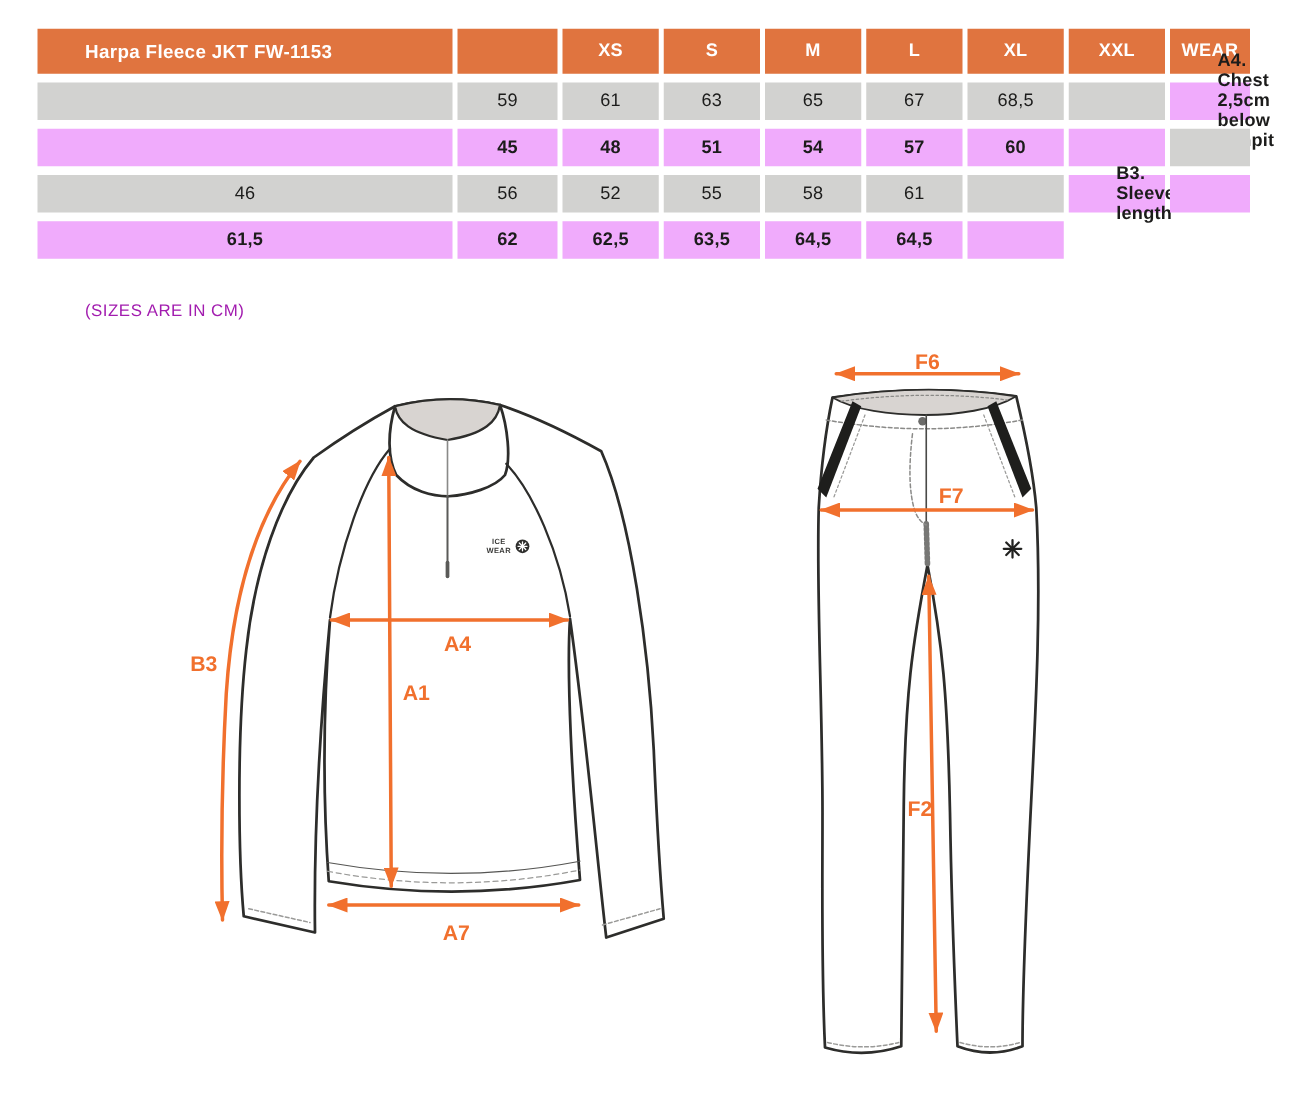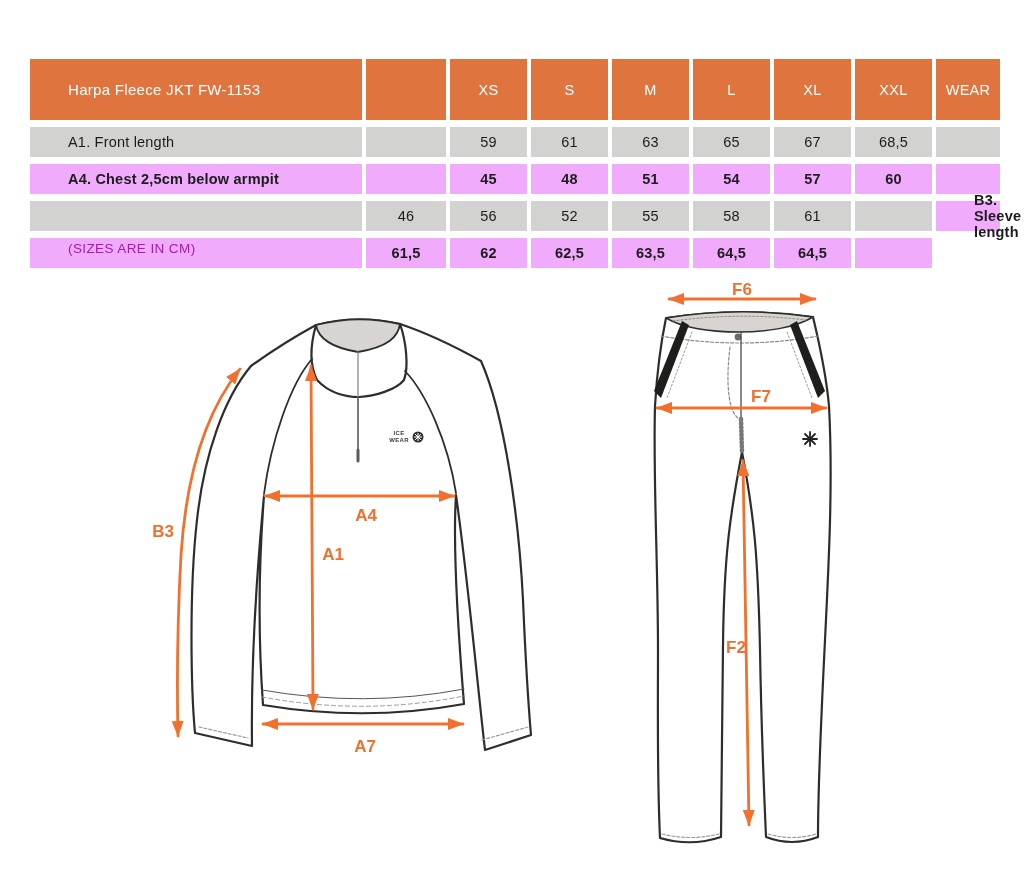--- a/index.html
+++ b/index.html
@@ -8,23 +8,23 @@
     font-family:"Liberation Sans", sans-serif;
     position:relative;overflow:hidden;
   }
   .size-table{
     position:absolute;left:30px;top:23px;
     display:grid;
     grid-template-columns:332px 80px 77px 77px 77px 77px 77px 77px 64px;
     column-gap:4px;row-gap:7px;
   }
   .th{
-    background:#e0743f;color:#ffffff;font-weight:normal;
-    height:61px;display:flex;align-items:center;justify-content:center;
-    font-size:14.5px;letter-spacing:.3px;margin-top:36px;
+    background:#e0743f;color:#ffffff;font-weight:bold;
+    height:36px;display:flex;align-items:center;justify-content:center;
+    font-size:14.5px;letter-spacing:.3px;
   }
   .th.title{justify-content:flex-start;padding-left:38px;box-sizing:border-box;font-size:15px;}
   .td{
     height:30px;display:flex;align-items:center;justify-content:center;
     font-size:14.5px;color:#1c1c1b;letter-spacing:.2px;
   }
   .td.label{justify-content:flex-start;padding-left:38px;box-sizing:border-box;}
   .r0{background:#d2d2d0;}
   .r1{background:#f0abfc;font-weight:bold;}
   .note{
@@ -45,21 +45,20 @@
     <div class="th title">Harpa Fleece JKT FW-1153</div>
     <div class="th"></div>
     <div class="th">XS</div>
     <div class="th">S</div>
     <div class="th">M</div>
     <div class="th">L</div>
     <div class="th">XL</div>
     <div class="th">XXL</div>
     <div class="th">WEAR</div>
 
-    <div class="td label r0">A1. Front length</div>
     <div class="td r0"></div>
     <div class="td r0">59</div>
     <div class="td r0">61</div>
     <div class="td r0">63</div>
     <div class="td r0">65</div>
     <div class="td r0">67</div>
     <div class="td r0">68,5</div>
     <div class="td r0"></div>
 
     <div class="td label r1">A4. Chest 2,5cm below armpit</div>

